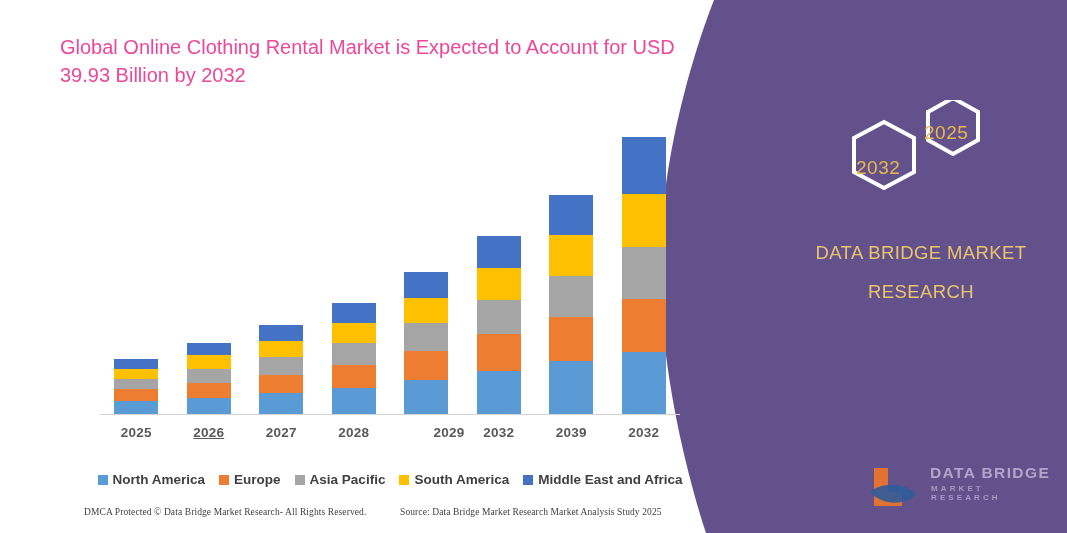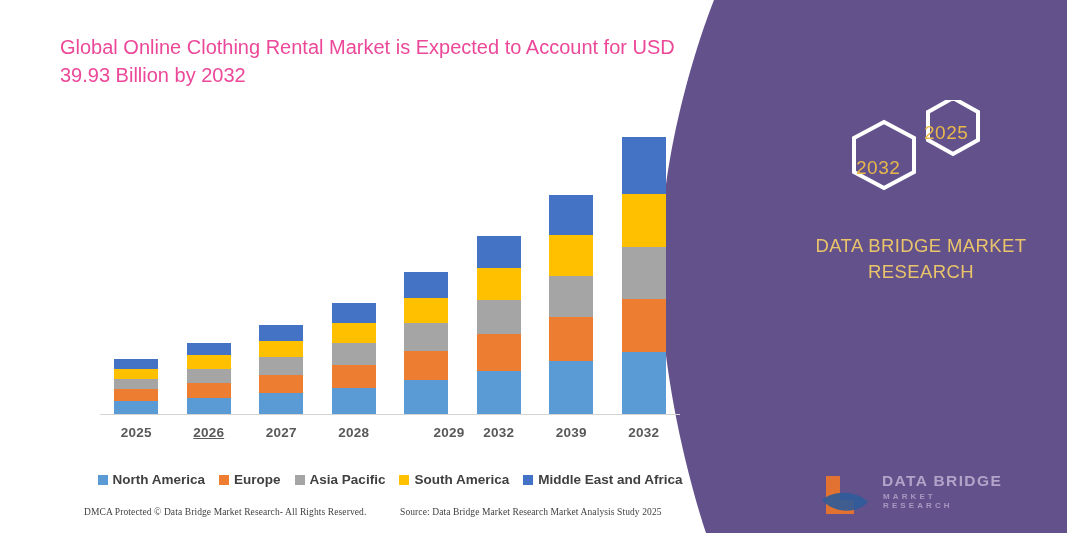--- a/index.html
+++ b/index.html
@@ -39,26 +39,26 @@
     letter-spacing:.5px;
   }
   #hex-2032-label{left:36px;top:57px;}
   #hex-2025-label{left:104px;top:22px;}
 
   .brand-name{
     position:absolute;left:790px;top:233px;width:262px;
     text-align:center;
     color:#E9C46A;
     font-size:18.5px;
-    line-height:26px;
+    line-height:39px;
     letter-spacing:.4px;
   }
 
   
-  #dbmr-logo{position:absolute;left:820px;top:462px;width:186px;height:48px;margin-top:8px;}
+  #dbmr-logo{position:absolute;left:868px;top:462px;width:186px;height:48px;}
   #dbmr-logo .logo-text{
     position:absolute;left:62px;top:2px;
     color:#cdbfdd;font-size:15.5px;letter-spacing:1.4px;font-weight:600;
     opacity:.75;
   }
   #dbmr-logo .logo-sub{
     position:absolute;left:63px;top:22px;
     color:#b9a9cd;font-size:8px;letter-spacing:3.1px;font-weight:600;
     opacity:.8;
   }

